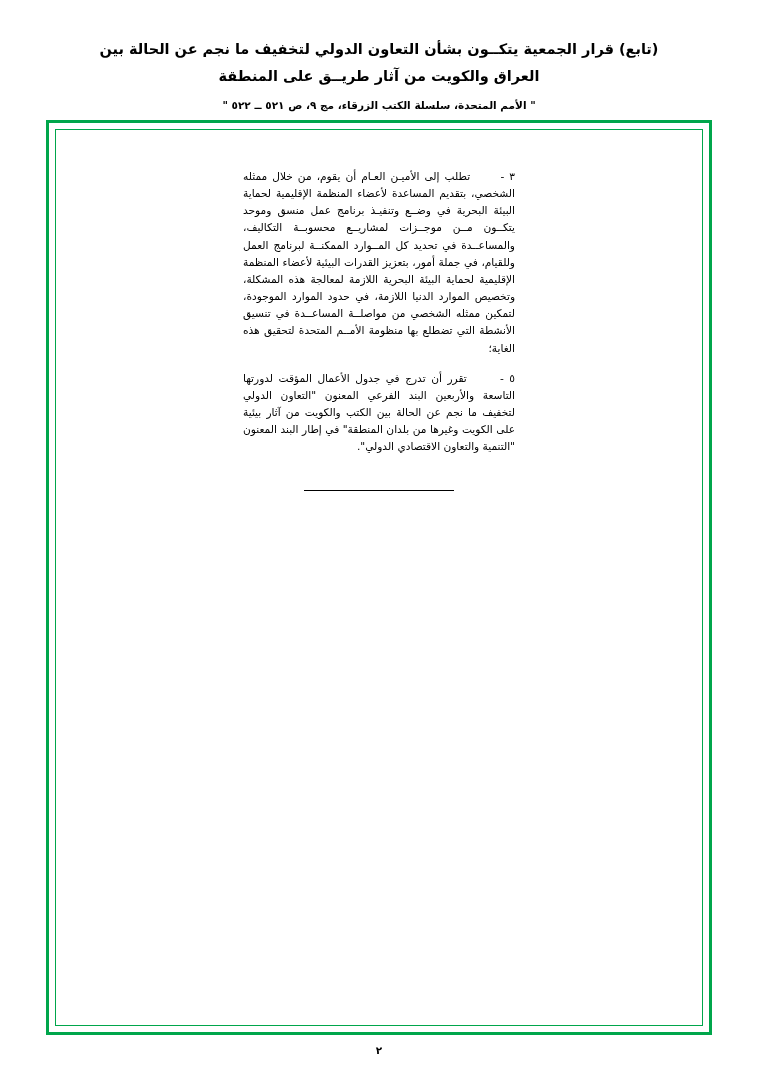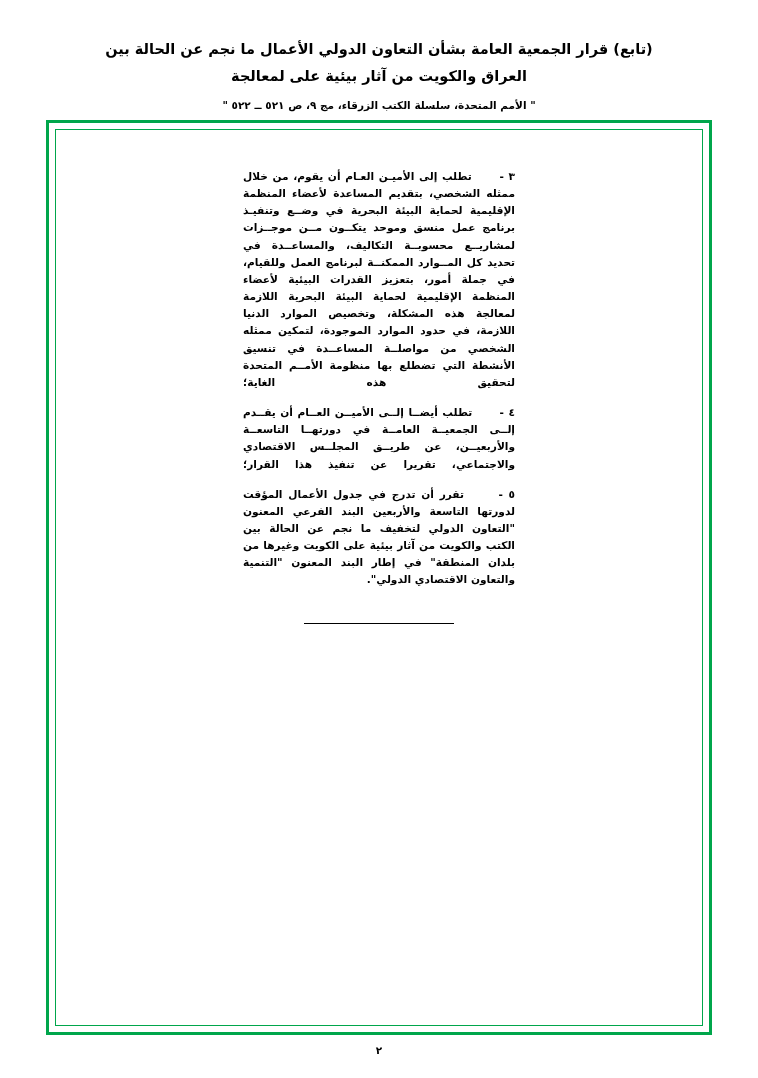--- a/index.html
+++ b/index.html
@@ -69,21 +69,21 @@
   .col {
     width: 272px;
     direction: rtl;
   }
   .para {
     font-size: 10.6px;
     line-height: 1.62;
     text-align: justify;
     text-align-last: justify;
     margin-bottom: 13px;
-    font-weight: bold;
+    font-weight: normal;
   }
   .para .num {
     letter-spacing: 0px;
   }
   .para.last {
     text-align-last: auto;
   }
   .rule {
     width: 150px;
     height: 0;
@@ -100,41 +100,36 @@
     font-size: 10.5px;
     font-weight: bold;
   }
 </style>
 </head>
 <body>
 
 <div class="page">
 
   <div class="header">
-    <div class="title-line">(تابع) قرار الجمعية العامة بشأن التعاون الدولي الأعمال ما نجم عن الحالة بين</div>
-    <div class="title-line">العراق والكويت من آثار بيئية على لمعالجة</div>
+    <div class="title-line">(تابع) قرار الجمعية يتكــون بشأن التعاون الدولي لتخفيف ما نجم عن الحالة بين</div>
+    <div class="title-line">العراق والكويت من آثار طريــق على المنطقة</div>
     <div class="subtitle">" الأمم المتحدة، سلسلة الكتب الزرقاء، مج ٩، ص ٥٢١ ــ ٥٢٢ "</div>
   </div>
 
   <div class="frame-outer">
     <div class="frame-inner">
       <div class="content">
         <div class="col">
 
           <div class="para">
             <span class="num">٣ -</span>
             &nbsp;&nbsp;&nbsp;&nbsp;
             <span>تطلب إلى الأميـن العـام أن يقوم، من خلال ممثله الشخصي، بتقديم المساعدة لأعضاء المنظمة الإقليمية لحماية البيئة البحرية في وضــع وتنفيـذ برنامج عمل منسق وموحد يتكــون مــن موجــزات لمشاريــع محسوبــة التكاليف، والمساعــدة في تحديد كل المــوارد الممكنــة لبرنامج العمل وللقيام، في جملة أمور، بتعزيز القدرات البيئية لأعضاء المنظمة الإقليمية لحماية البيئة البحرية اللازمة لمعالجة هذه المشكلة، وتخصيص الموارد الدنيا اللازمة، في حدود الموارد الموجودة، لتمكين ممثله الشخصي من مواصلــة المساعــدة في تنسيق الأنشطة التي تضطلع بها منظومة الأمــم المتحدة لتحقيق هذه الغاية؛</span>
           </div>
 
-          <div class="para">
-            <span class="num">٤ -</span>
-            &nbsp;&nbsp;&nbsp;&nbsp;
-            <span>تطلب أيضــا إلــى الأميــن العــام أن يقــدم إلــى الجمعيــة العامــة في دورتهــا التاسعــة والأربعيــن، عن طريــق المجلــس الاقتصادي والاجتماعي، تقريرا عن تنفيذ هذا القرار؛</span>
-          </div>
 
           <div class="para last">
             <span class="num">٥ -</span>
             &nbsp;&nbsp;&nbsp;&nbsp;
             <span>تقرر أن تدرج في جدول الأعمال المؤقت لدورتها التاسعة والأربعين البند الفرعي المعنون "التعاون الدولي لتخفيف ما نجم عن الحالة بين الكتب والكويت من آثار بيئية على الكويت وغيرها من بلدان المنطقة" في إطار البند المعنون "التنمية والتعاون الاقتصادي الدولي".</span>
           </div>
 
           <div class="rule"></div>
 
         </div>

